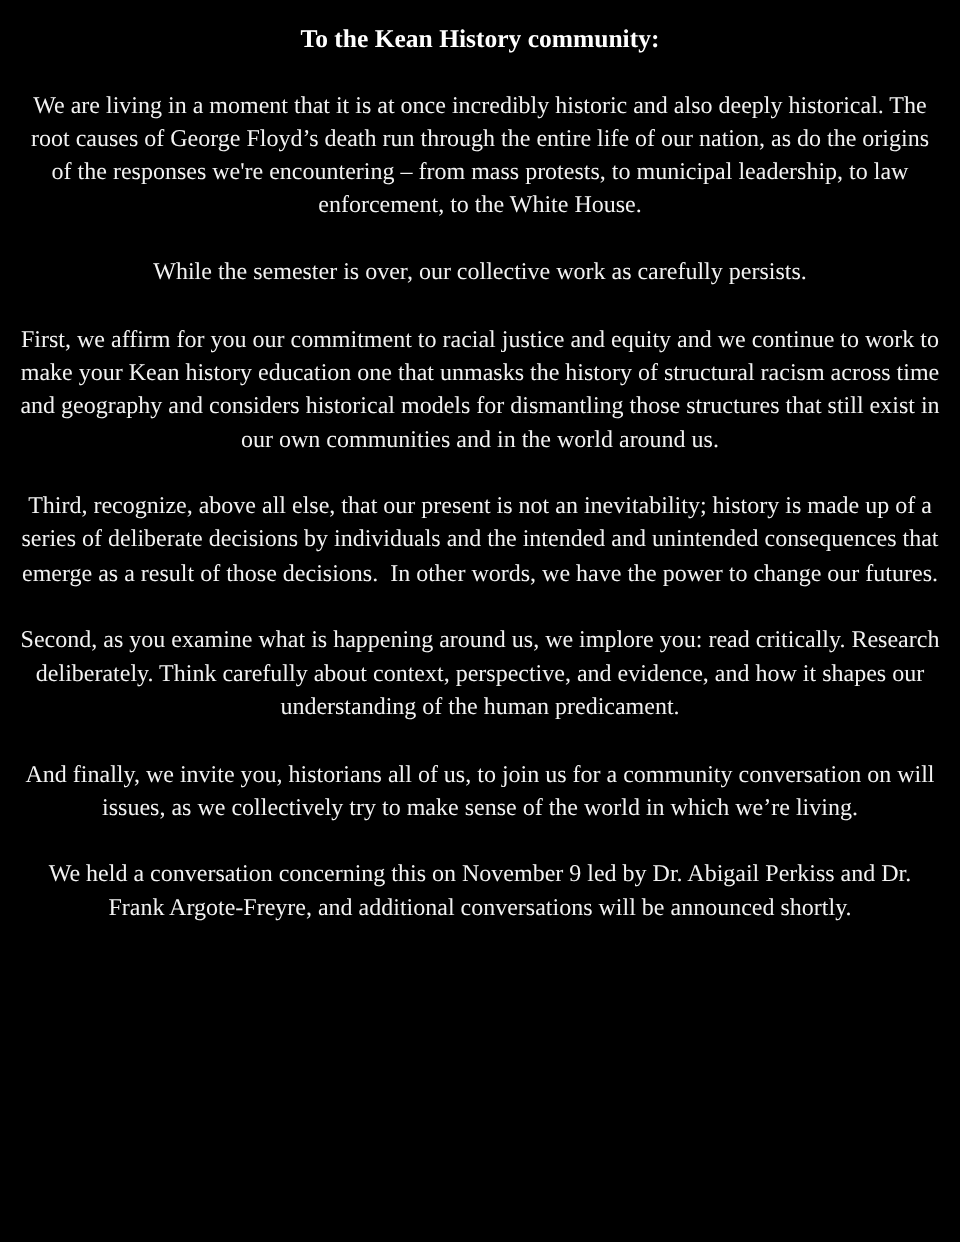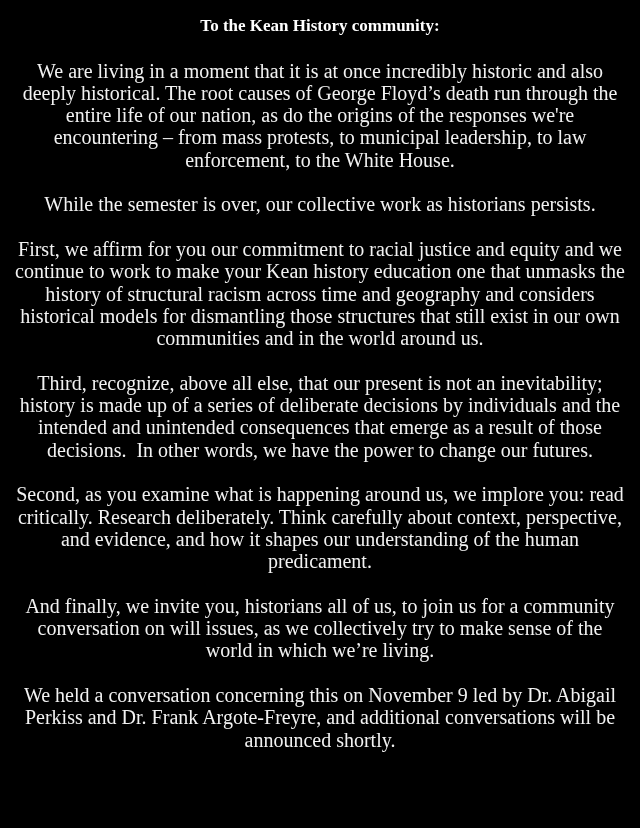--- a/index.html
+++ b/index.html
@@ -21,37 +21,37 @@
     margin: 0 0 22.3px 0;
     font-size: 17px;
     line-height: 22.3px;
     font-weight: 700;
     color: #ffffff;
     text-align: center;
     white-space: pre-wrap;
   }
   .para {
     margin: 0 0 22.3px 0;
-    font-size: 20px;
+    font-size: 16px;
     line-height: 22.3px;
     font-weight: 400;
     color: #f2f2f2;
     text-align: center;
     white-space: pre-wrap;
   }
 </style>
 </head>
 <body>
 
 <div class="page">
   <h1 class="heading">To the Kean History community:</h1>
 
   <p class="para">We are living in a moment that it is at once incredibly historic and also deeply historical. The root causes of George Floyd’s death run through the entire life of our nation, as do the origins of the responses we're encountering – from mass protests, to municipal leadership, to law enforcement, to the White House.</p>
 
-  <p class="para">While the semester is over, our collective work as historians persists.</p>
+  <p class="para">While the semester is over, our collective work as carefully persists.</p>
 
   <p class="para">First, we affirm for you our commitment to racial justice and equity and we continue to work to make your Kean history education one that unmasks the history of structural racism across time and geography and considers historical models for dismantling those structures that still exist in our own communities and in the world around us.</p>
 
   <p class="para">Third, recognize, above all else, that our present is not an inevitability; history is made up of a series of deliberate decisions by individuals and the intended and unintended consequences that emerge as a result of those decisions.  In other words, we have the power to change our futures.</p>
 
   <p class="para">Second, as you examine what is happening around us, we implore you: read critically. Research deliberately. Think carefully about context, perspective, and evidence, and how it shapes our understanding of the human predicament.</p>
 
   <p class="para">And finally, we invite you, historians all of us, to join us for a community conversation on will issues, as we collectively try to make sense of the world in which we’re living.</p>
 
   <p class="para">We held a conversation concerning this on November 9 led by Dr. Abigail Perkiss and Dr. Frank Argote-Freyre, and additional conversations will be announced shortly.</p>

